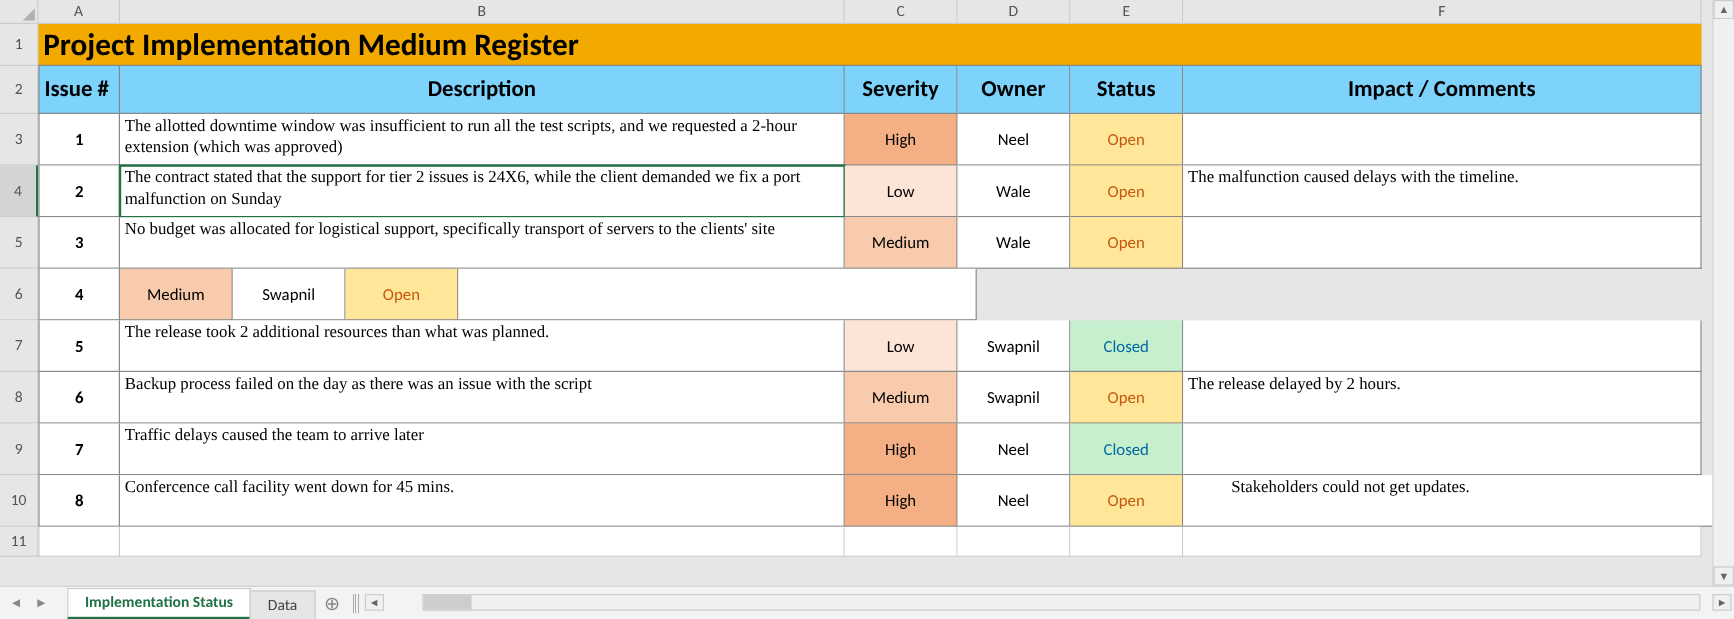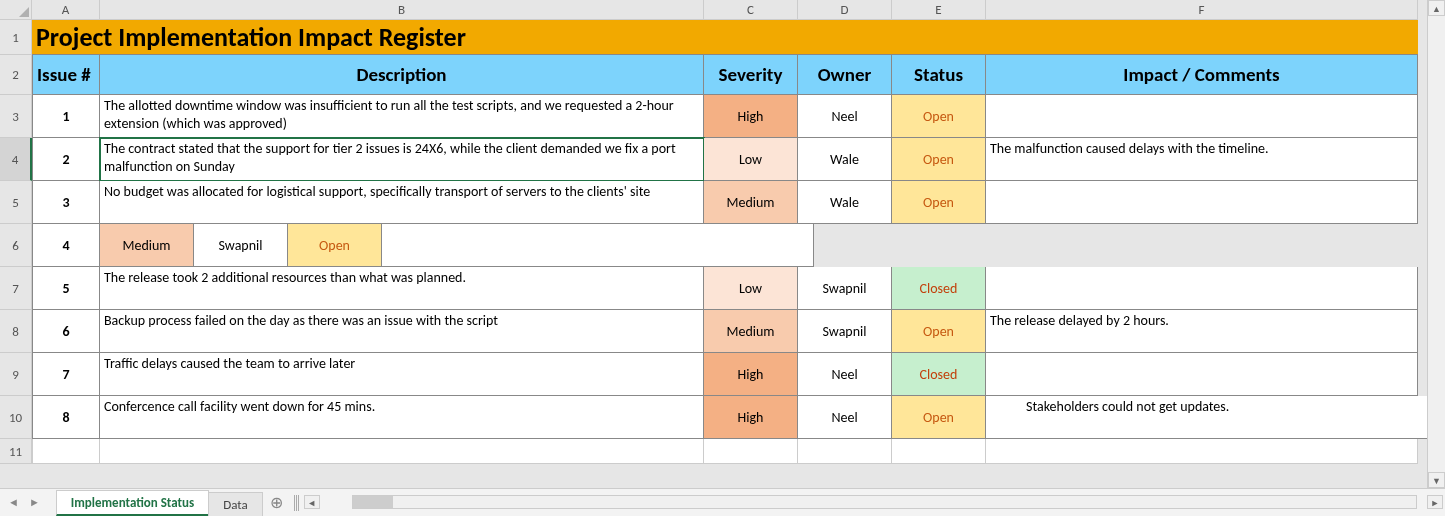--- a/index.html
+++ b/index.html
@@ -111,27 +111,27 @@
     border-left: none;
     border-top: none;
     display: flex;
     align-items: center;
     flex-shrink: 0;
     background: #fff;
     font-size: 14px;
     padding: 2px 4px;
   }
   .cell.issue { justify-content: center; font-weight: bold; border-left: 1px solid #888; }
-  .cell.desc { align-items: flex-start; line-height: 1.3; white-space: normal; }
+  .cell.desc { align-items: flex-start; line-height: 1.3; white-space: normal; font-family: Liberation Serif, serif; }
   .cell.center { justify-content: center; }
   .sev-High   { background: #f4b084; }
   .sev-Medium { background: #f8cbad; }
   .sev-Low    { background: #fce4d6; }
   .stat-Open   { background: #ffe699; color: #c65911; }
-  .stat-Closed { background: #c6efce; color: #c2410c; }
+  .stat-Closed { background: #c6efce; color: #0369a1; }
 
   .selected-cell { outline: 2px solid #217346; outline-offset: -1px; }
 
   
   .tab-bar {
     position: absolute;
     bottom: 0; left: 0; right: 0;
     height: 28px;
     background: #f3f3f3;
     border-top: 1px solid #ccc;
@@ -237,21 +237,21 @@
           <div class="row-header" style="height: 43px;">5</div>
           <div class="row-header" style="height: 43px;">6</div>
           <div class="row-header" style="height: 43px;">7</div>
           <div class="row-header" style="height: 43px;">8</div>
           <div class="row-header" style="height: 43px;">9</div>
           <div class="row-header" style="height: 43px;">10</div>
           <div class="row-header" style="height: 25px;">11</div>
         </div>
       <div class="grid-body" id="grid-body">
           <div class="title-row">
-            <div class="title-cell" style="width: 1386px;">Project Implementation Impact Register</div>
+            <div class="title-cell" style="width: 1386px;">Project Implementation Medium Register</div>
           </div>
           <div class="header-row">
             <div class="hcell" style="width: 68px;">Issue #</div>
             <div class="hcell" style="width: 604px;">Description</div>
             <div class="hcell" style="width: 94px;">Severity</div>
             <div class="hcell" style="width: 94px;">Owner</div>
             <div class="hcell" style="width: 94px;">Status</div>
             <div class="hcell" style="width: 432px; text-align: right;">Impact / Comments</div>
           </div>
           <div class="data-row">

